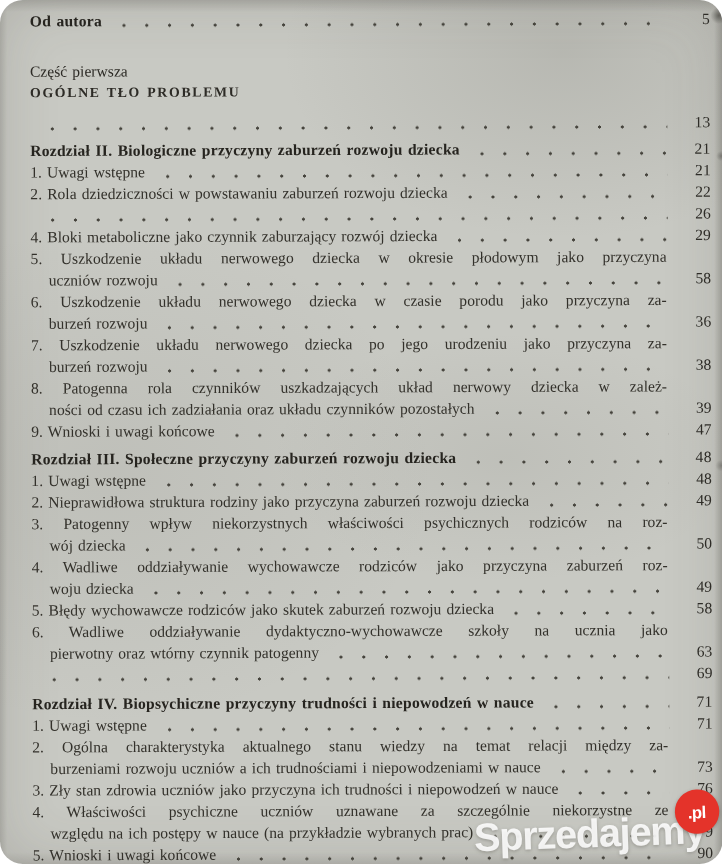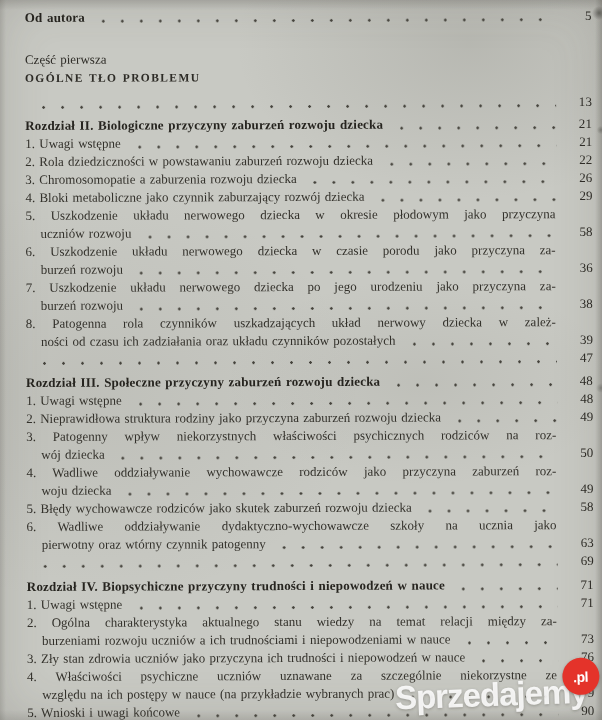--- a/index.html
+++ b/index.html
@@ -15,20 +15,21 @@
       radial-gradient(circle 6px at 601px 130px, rgba(45,44,40,0.35), rgba(45,44,40,0) 70%),
       radial-gradient(circle 7px at 601px 388px, rgba(45,44,40,0.30), rgba(45,44,40,0) 70%),
       linear-gradient(270deg, rgba(80,78,72,0.30), rgba(80,78,72,0) 7px),
       linear-gradient(90deg, rgba(80,78,72,0.18), rgba(80,78,72,0) 6px),
       linear-gradient(180deg, rgba(80,78,72,0.22), rgba(80,78,72,0) 10px),
       linear-gradient(0deg, rgba(80,78,72,0.15), rgba(80,78,72,0) 10px),
       radial-gradient(ellipse 360px 240px at 78% 6%, rgba(108,107,99,0.18), rgba(108,107,99,0) 65%),
       radial-gradient(ellipse 420px 320px at 15% 55%, rgba(108,107,99,0.10), rgba(108,107,99,0) 65%),
       radial-gradient(ellipse 300px 160px at 70% 53%, rgba(108,107,99,0.10), rgba(108,107,99,0) 65%);
     box-shadow: inset 0 0 50px rgba(70,68,62,0.18);
+    border-radius: 19px;
   }
   .toc {
     position:absolute; left:26px; right:9px; top:8px;
     font-size:13px; line-height:18px;
     word-spacing:1px;
     transform:rotate(-0.2deg);
   }
   .entry { position:relative; }
   .entry.chapter { font-weight:bold; color:#26241f; letter-spacing:0.2px; }
   .entry.part { color:#2d2b26; }
@@ -116,21 +117,20 @@
       </div>
       <div class="entry item">
         <div class="row">
           <span class="txt">2. Rola dziedziczności w powstawaniu zaburzeń rozwoju dziecka</span>
           <span class="leader"></span>
           <span class="pg">22</span>
         </div>
       </div>
       <div class="entry item">
         <div class="row">
-          <span class="txt">3. Chromosomopatie a zaburzenia rozwoju dziecka</span>
           <span class="leader"></span>
           <span class="pg">26</span>
         </div>
       </div>
       <div class="entry item">
         <div class="row">
           <span class="txt">4. Bloki metaboliczne jako czynnik zaburzający rozwój dziecka</span>
           <span class="leader"></span>
           <span class="pg">29</span>
         </div>
@@ -162,20 +162,21 @@
       <div class="entry item">
         <div class="jline">8. Patogenna rola czynników uszkadzających układ nerwowy dziecka w zależ-</div>
         <div class="row cont">
           <span class="txt">ności od czasu ich zadziałania oraz układu czynników pozostałych</span>
           <span class="leader"></span>
           <span class="pg">39</span>
         </div>
       </div>
       <div class="entry item">
         <div class="row">
+          <span class="txt">9. Wnioski i uwagi końcowe</span>
           <span class="leader"></span>
           <span class="pg">47</span>
         </div>
       </div>
       <div class="entry chapter" style="margin-top: 5px;">
         <div class="row">
           <span class="txt">Rozdział III. Społeczne przyczyny zaburzeń rozwoju dziecka</span>
           <span class="leader"></span>
           <span class="pg">48</span>
         </div>

